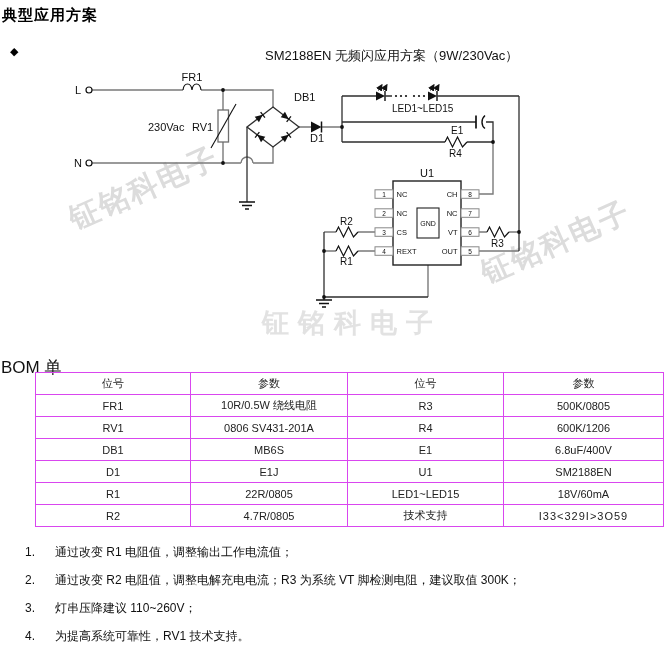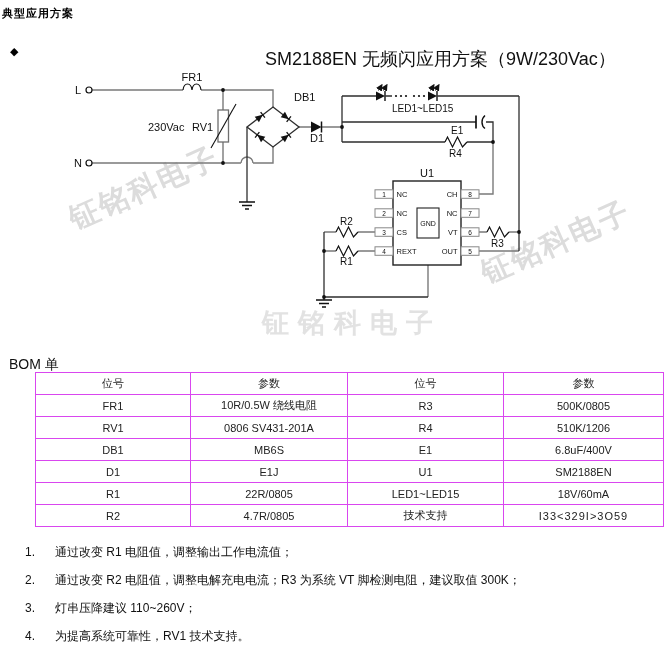--- a/index.html
+++ b/index.html
@@ -1,31 +1,31 @@
 <!DOCTYPE html>
 <html><head>
 <meta charset="utf-8">
 <style>
   html,body{margin:0;padding:0;}
   body{font-family:"Liberation Sans",sans-serif;background:#ffffff;}
   #page{position:relative;width:667px;height:652px;background:#fff;overflow:hidden;}
 
   .abs{position:absolute;}
-  #doc-title{left:2px;top:6px;font-size:11px;font-weight:bold;color:#000;letter-spacing:1px;}
+  #doc-title{left:2px;top:6px;font-size:15px;font-weight:bold;color:#000;letter-spacing:1px;}
   #bullet{left:10px;top:45px;font-size:11px;color:#000;}
-  #fig-caption{left:265px;top:47px;font-size:18px;color:#111;}
+  #fig-caption{left:265px;top:47px;font-size:13px;color:#111;}
 
   .watermark{position:absolute;color:#dcdcdc;font-weight:bold;white-space:nowrap;pointer-events:none;z-index:0;}
   #wm-a{left:64px;top:168px;font-size:30px;letter-spacing:2px;transform:rotate(-24deg);transform-origin:center;}
   #wm-b{left:476px;top:222px;font-size:30px;letter-spacing:2px;transform:rotate(-24deg);transform-origin:center;}
   #wm-c{left:262px;top:305px;font-size:27px;letter-spacing:9px;color:#e2e2e2;}
 
   #circuit-svg{position:absolute;left:0;top:0;z-index:1;}
 
-  #bom-label{left:1px;top:356px;font-size:14px;color:#111;margin-left:8px;}
+  #bom-label{left:1px;top:356px;font-size:17px;color:#111;}
   #bom-table{position:absolute;left:35px;top:372px;border-collapse:collapse;table-layout:fixed;z-index:1;background:transparent;}
   #bom-table td,#bom-table th{border:1px solid #d946ef;height:21px;text-align:center;vertical-align:middle;
      font-size:11px;font-weight:normal;color:#222;padding:0;overflow:hidden;}
   .c0{width:154px;} .c1{width:156px;} .c2{width:155px;} .c3{width:159px;}
   td.alt-cn{font-size:13px;font-weight:bold;color:#111;}
   td.alt-num{font-size:12.5px;letter-spacing:1px;color:#111;}
 
   #notes{position:absolute;left:25px;top:546px;width:630px;z-index:1;}
   .note{display:flex;margin-bottom:15px;font-size:12px;color:#111;line-height:13px;}
   .note .num{width:30px;flex:0 0 30px;}
@@ -216,21 +216,21 @@
     <tr>
       <td>FR1</td>
       <td>10R/0.5W  绕线电阻</td>
       <td>R3</td>
       <td>500K/0805</td>
     </tr>
     <tr>
       <td>RV1</td>
       <td>0806 SV431-201A</td>
       <td>R4</td>
-      <td>510K/1206</td>
+      <td>600K/1206</td>
     </tr>
     <tr>
       <td>DB1</td>
       <td>MB6S</td>
       <td>E1</td>
       <td>6.8uF/400V</td>
     </tr>
     <tr>
       <td>D1</td>
       <td>E1J</td>

